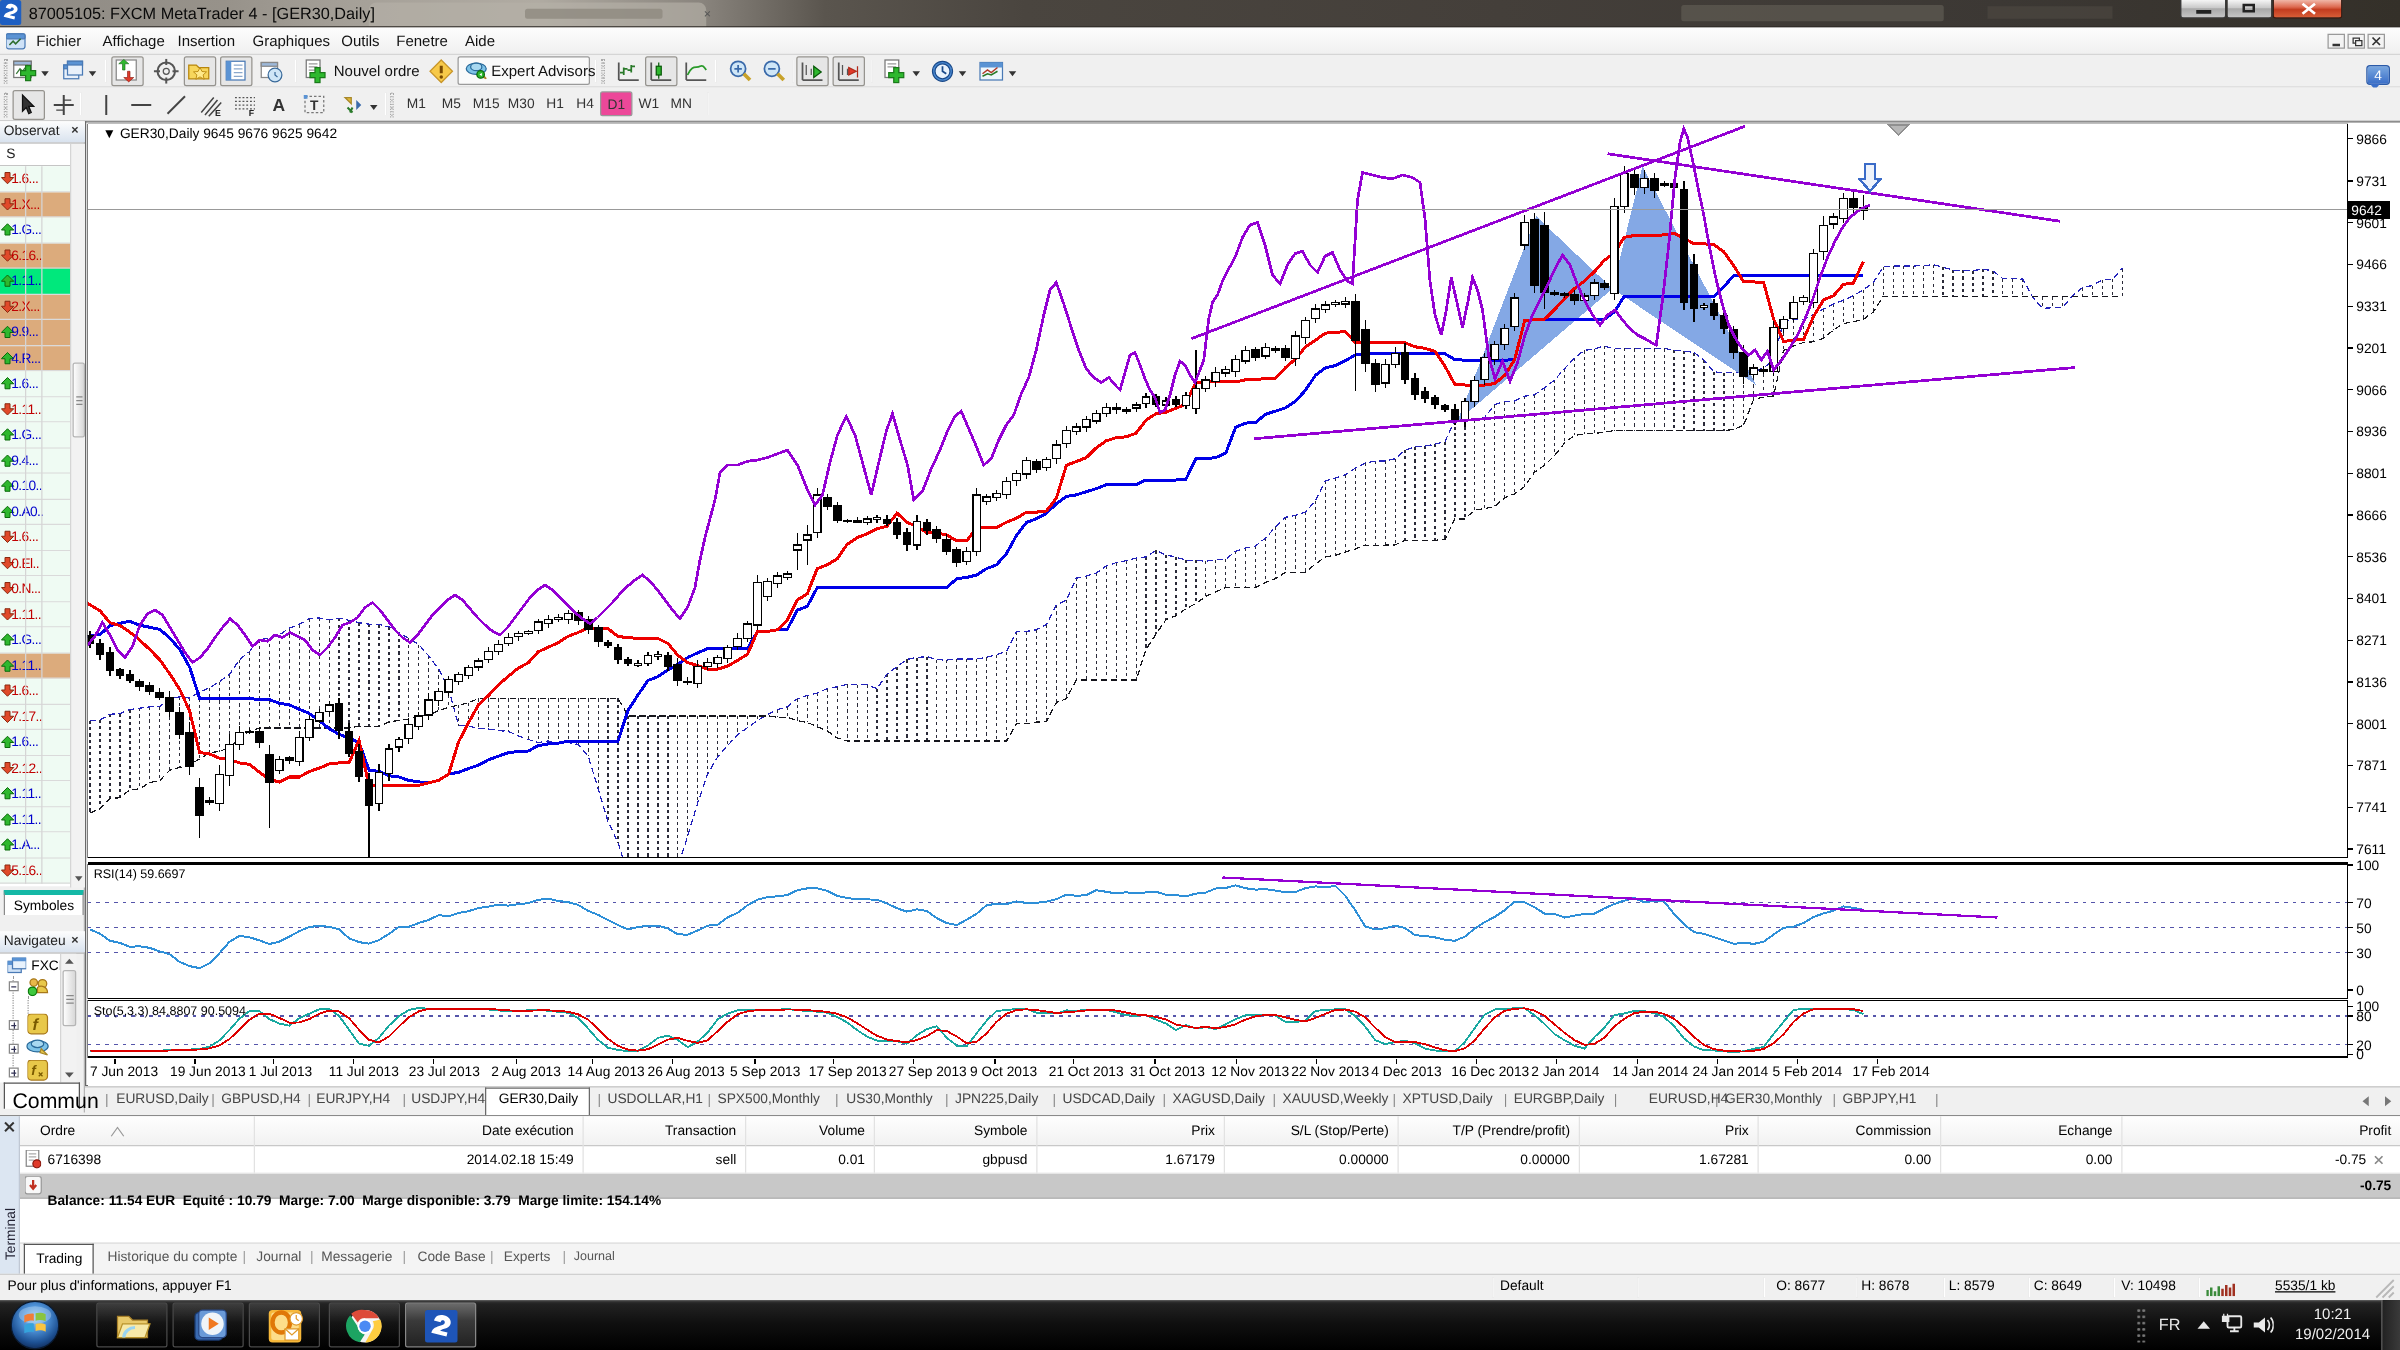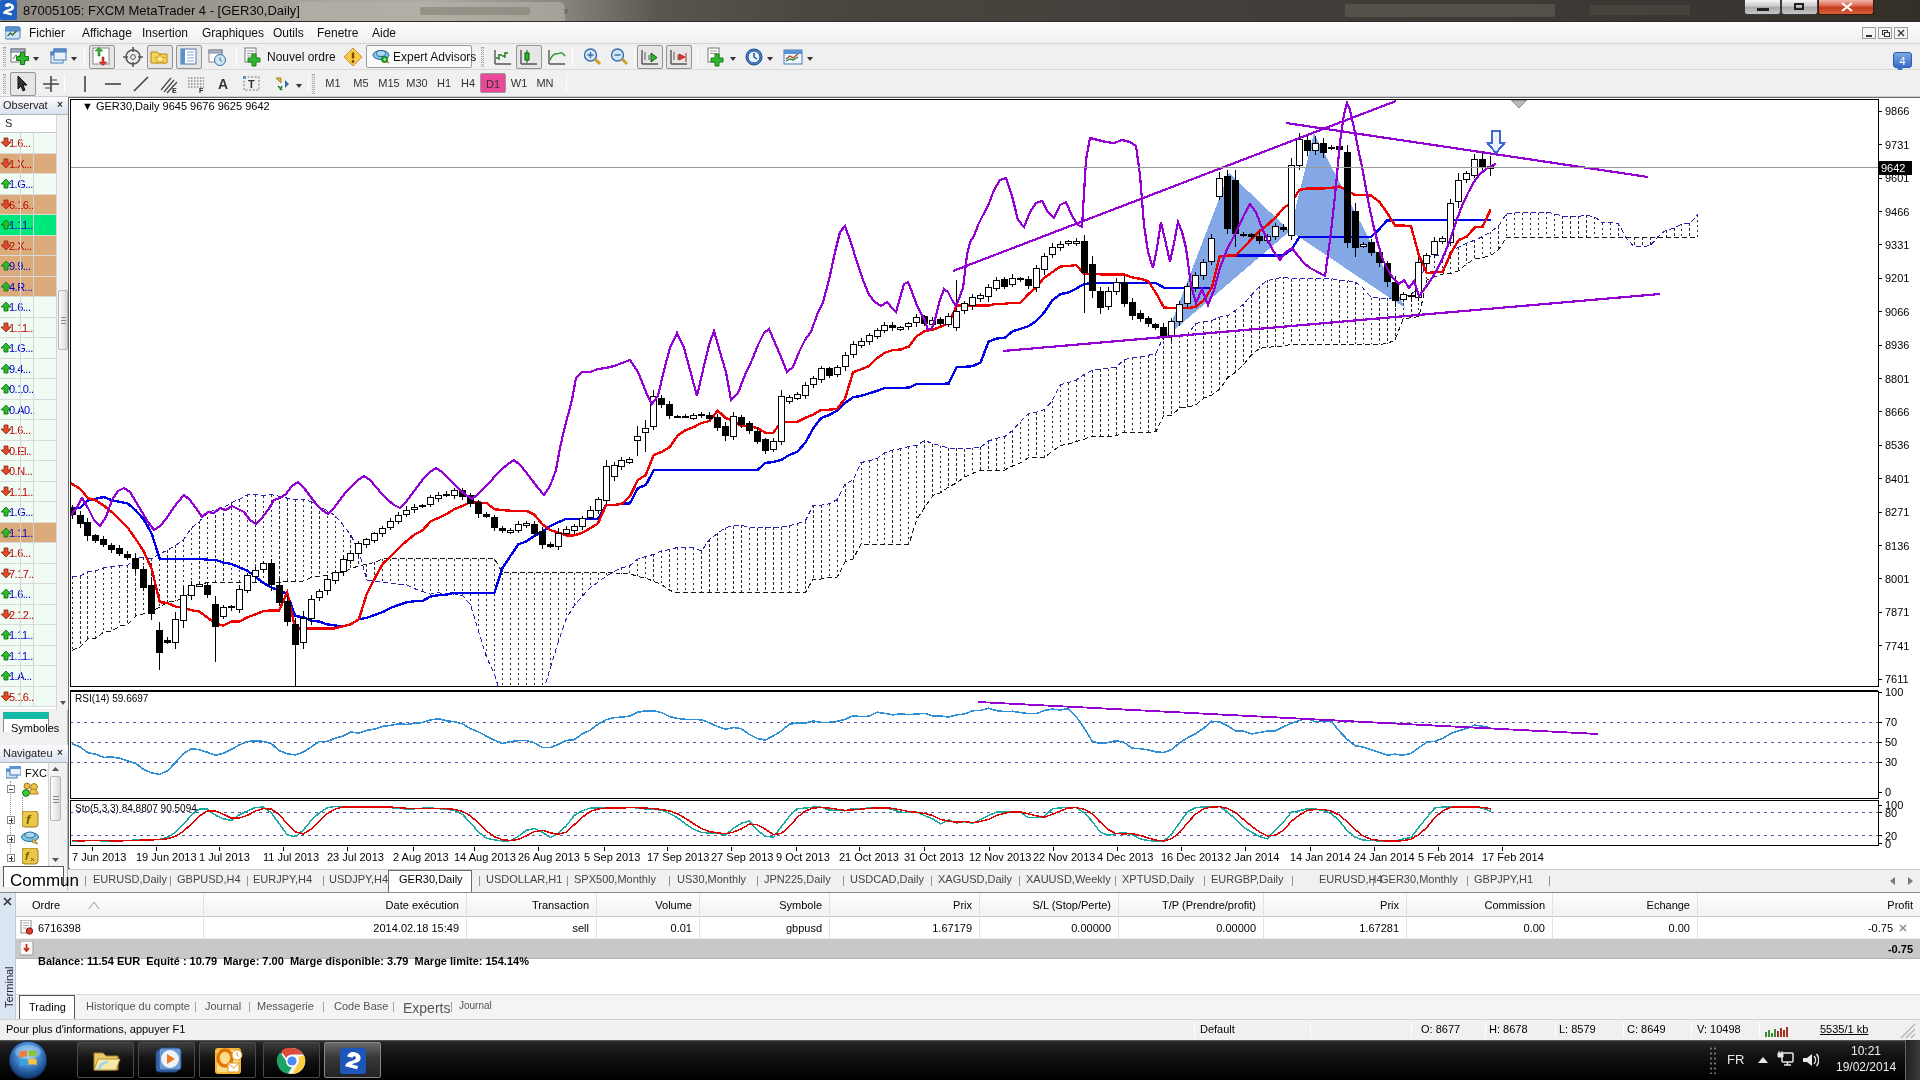--- a/index.html
+++ b/index.html
@@ -448,21 +448,21 @@
 <div class="abs" style="left:20px;top:36px;width:1px;height:574px;background:#d5d5d5;"></div>
 <div class="abs" style="left:33px;top:36px;width:1px;height:574px;background:#d5d5d5;"></div>
 <div class="abs" style="left:56px;top:18px;width:12px;height:595px;background:#f2f2f2;border-left:1px solid #d5d5d5;">
 <div class="abs" style="left:1px;top:175px;width:10px;height:60px;background:linear-gradient(90deg,#fdfdfd,#d8d8d8);border:1px solid #b5b5b5;border-radius:2px;">
           <div style="position:absolute;left:2px;top:26px;width:5px;height:1px;background:#888;box-shadow:0 3px #888,0 6px #888;"></div>
         </div>
 <svg class="abs" style="left:1px;top:583px" width="10" height="10">
           <path d="M2 3 l3 4 3-4 Z" fill="#555"></path>
         </svg>
 </div>
-<div class="abs" style="left:3px;top:615px;width:46px;height:20px;background:#fff;border:1px solid #8a8a8a;border-top:7px solid #14b8a6;border-bottom:none;text-decoration:underline;">
+<div class="abs" style="left:3px;top:615px;width:64px;height:20px;background:#fff;border:1px solid #8a8a8a;border-top:4px solid #14b8a6;border-bottom:none;text-decoration:underline;">
         <span style="position:absolute;left:7px;top:3px;font-size:11px;">Symboles</span>
       </div>
 </div>
 <div class="abs" style="left:0;top:745px;width:68px;height:145px;background:#f0f0f0;border-right:1px solid #b5b5b5;z-index:6;">
 <div class="abs" style="left:0;top:0;width:68px;height:18px;background:linear-gradient(#fdfdfd,#d8e2ee);border-bottom:1px solid #b5b5b5;">
         <span style="position:absolute;left:3px;top:2px;font-size:11px;color:#222;">Navigateu</span>
         <span style="position:absolute;left:57px;top:2px;font-size:10px;color:#333;font-weight:bold;">×</span>
       </div>
 <div class="abs" style="left:0;top:18px;width:48px;height:103px;background:#fff;overflow:hidden;">
 <svg class="abs" style="left:6px;top:3px" width="15" height="14">
@@ -962,21 +962,21 @@
 <div class="tcell" style="left:38px;top:62px;font-weight:bold;">Balance: 11.54 EUR&nbsp;&nbsp;Equité : 10.79&nbsp;&nbsp;Marge: 7.00&nbsp;&nbsp;Marge disponible: 3.79&nbsp;&nbsp;Marge limite: 154.14%</div>
 <div class="tcell" style="left:1713px;top:50px;width:200px;text-align:right;font-weight:bold;">-0.75</div>
 <div class="abs" style="left:16px;top:101px;width:1904px;height:26px;background:#f4f4f4;border-top:1px solid #dcdcdc;"></div>
 <div class="abs" style="left:19px;top:102px;width:56px;height:25px;background:#fff;border:1px solid #555;border-bottom:none;">
         <span style="position:absolute;left:9px;top:5px;font-size:11px;">Trading</span>
       </div>
 <div class="abs" style="left:86px;top:107px;font-size:11px;color:#555;">Historique du compte</div>
 <div class="abs" style="left:205px;top:107px;font-size:11px;color:#555;">Journal</div>
 <div class="abs" style="left:257px;top:107px;font-size:11px;color:#555;">Messagerie</div>
 <div class="abs" style="left:334px;top:107px;font-size:11px;color:#555;">Code Base</div>
-<div class="abs" style="left:403px;top:107px;font-size:14px;color:#555;">Experts</div>
+<div class="abs" style="left:403px;top:107px;font-size:11px;color:#555;">Experts</div>
 <div class="abs" style="left:459px;top:107px;font-size:10px;color:#555;">Journal</div>
 <div class="abs" style="left:194px;top:107px;font-size:11px;color:#999;">|</div>
 <div class="abs" style="left:248px;top:107px;font-size:11px;color:#999;">|</div>
 <div class="abs" style="left:322px;top:107px;font-size:11px;color:#999;">|</div>
 <div class="abs" style="left:392px;top:107px;font-size:11px;color:#999;">|</div>
 <div class="abs" style="left:450px;top:107px;font-size:11px;color:#999;">|</div>
 </div>
 <div class="abs" style="left:0;top:1019px;width:1920px;height:21px;background:#f0f0f0;border-top:1px solid #d0d0d0;">
 <div class="statf" style="left:6px;">Pour plus d'informations, appuyer F1</div>
 <div class="statsep" style="left:1194px;"></div>

